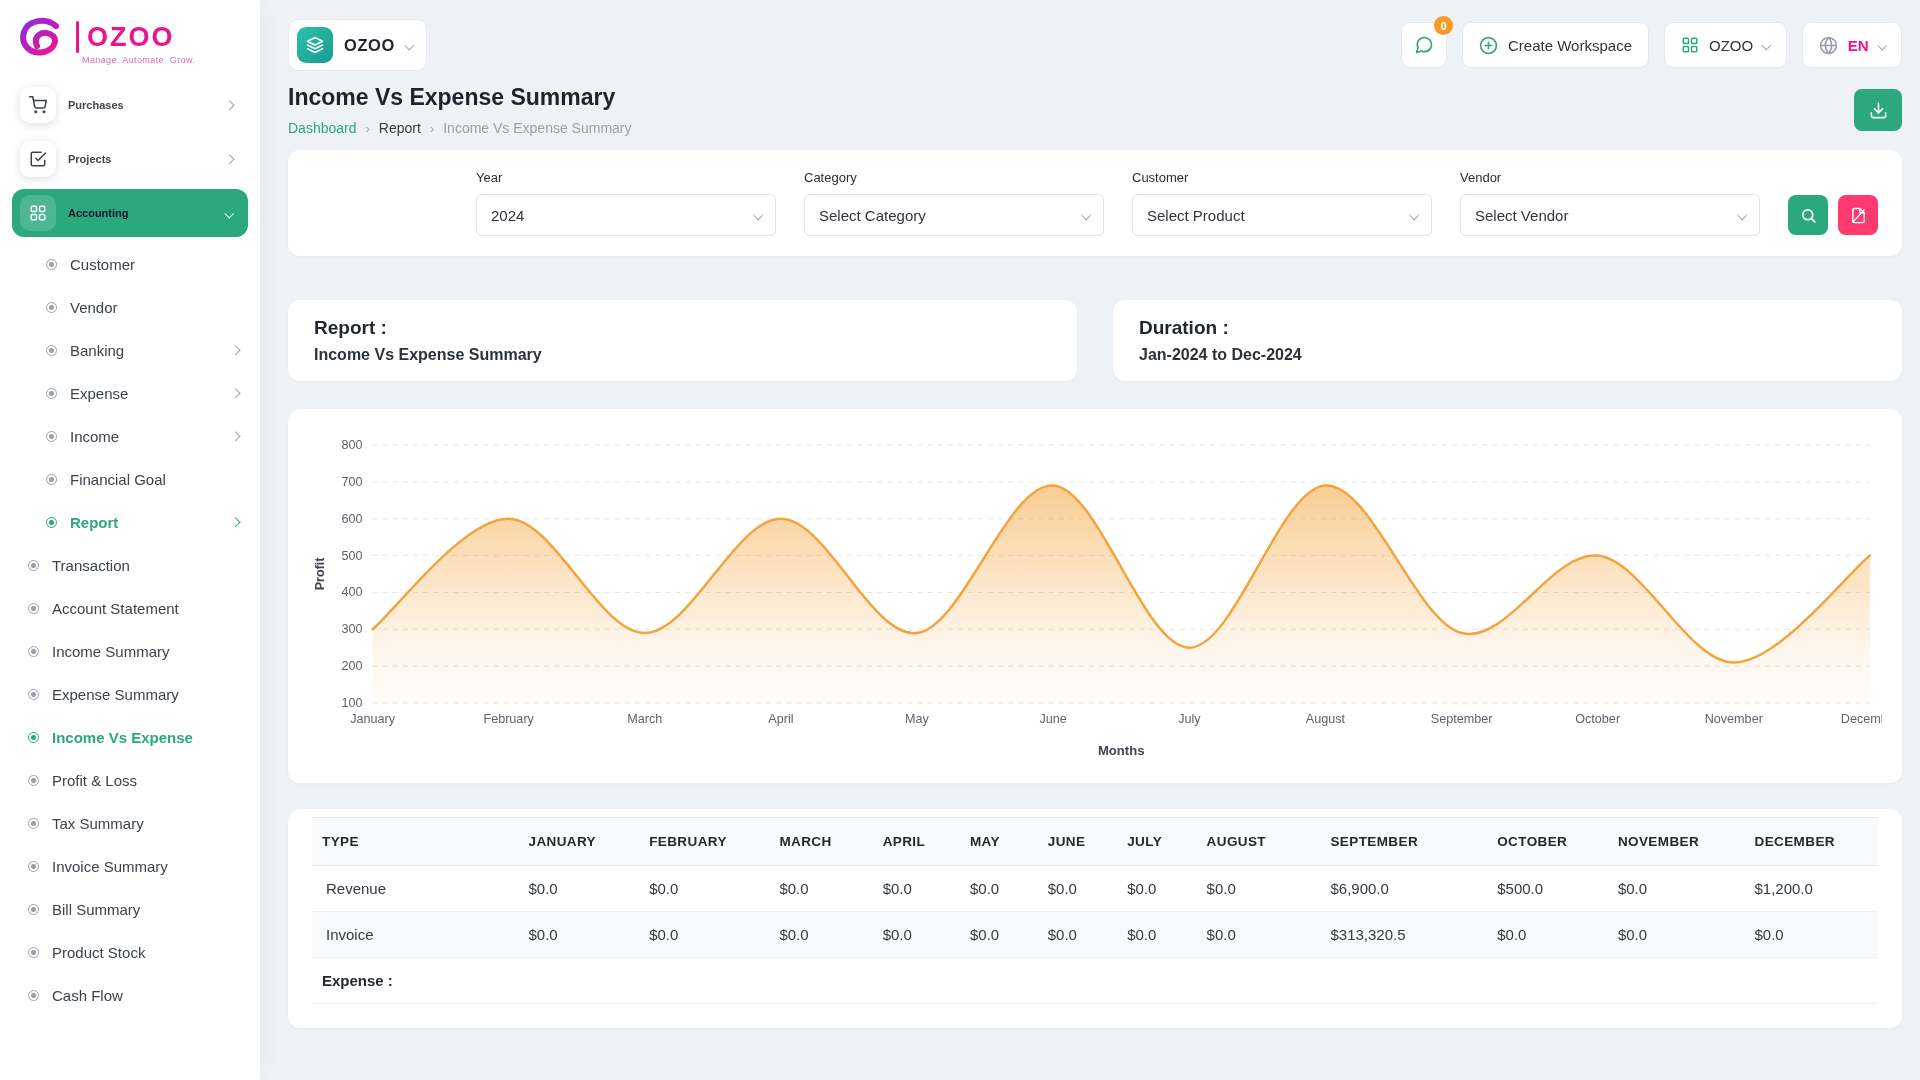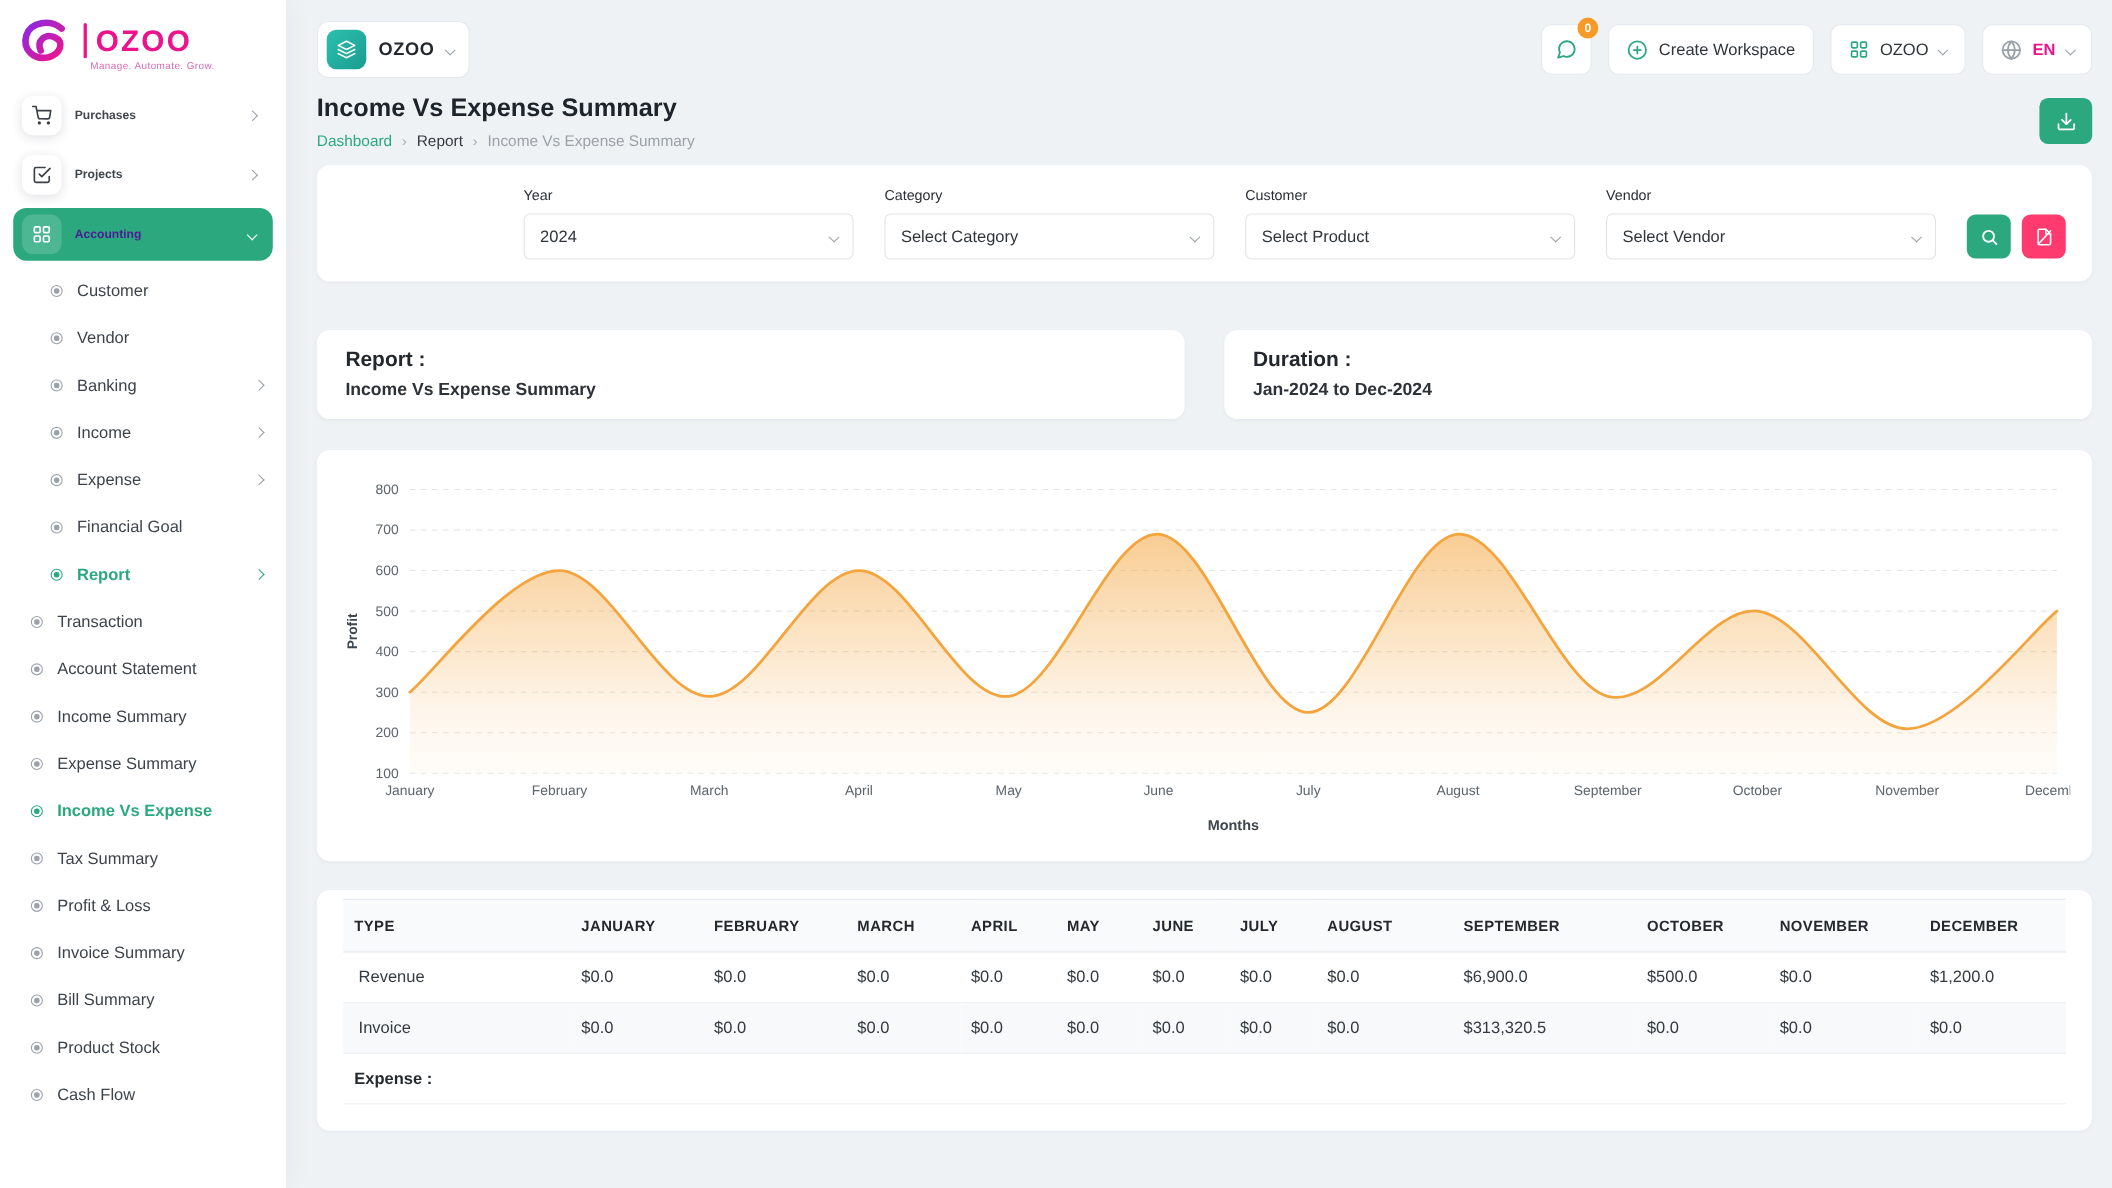--- a/index.html
+++ b/index.html
@@ -21,21 +21,21 @@
   
   aside{width:260px;height:100%;background:#fff;flex:0 0 260px;overflow:hidden;box-shadow:0 0 24px rgba(25,35,60,.06);}
   .logo{padding:16px 16px 6px;}
   .logo-row{display:flex;align-items:center;gap:8px;}
   .logo-bar{width:3px;height:32px;background:var(--pink);border-radius:2px;}
   .logo-name{font-size:27px;font-weight:800;color:var(--pink);letter-spacing:2px;}
   .tagline{margin:-3px 0 0 66px;font-size:9px;color:#d96ab4;letter-spacing:.4px;}
   nav{margin-top:10px;}
   .mitem{display:flex;align-items:center;gap:12px;margin:6px 12px;padding:6px 12px 6px 8px;border-radius:12px;cursor:pointer;font-size:11px;font-weight:600;color:#40464d;}
   .chip{width:36px;height:36px;border-radius:10px;background:#fff;box-shadow:0 2px 10px rgba(25,35,60,.14);display:flex;align-items:center;justify-content:center;color:#3a4046;flex:none;}
-  .mitem.active{background:var(--green);color:#4c1d95;}
+  .mitem.active{background:var(--green);color:#0f172a;}
   .mitem.active .chip{background:rgba(255,255,255,.16);box-shadow:none;color:#fff;}
   .chev{display:inline-block;width:8px;height:8px;border-right:2px solid #9aa2ab;border-bottom:2px solid #9aa2ab;transform:rotate(-45deg);flex:none;}
   .chev.down{transform:rotate(45deg);}
   .chev.sm{width:6.5px;height:6.5px;border-width:1.8px;}
   .mitem .chev{margin-left:auto;margin-right:4px;}
   .mitem.active .chev{border-color:#fff;}
   .sub{list-style:none;}
   .sub li{display:flex;align-items:center;gap:13px;padding:13px 22px 13px 46px;font-size:15px;color:#3c434b;cursor:pointer;}
   .sub.sub2 li{padding-left:28px;}
   .sub li .chev{margin-left:auto;}
@@ -156,30 +156,30 @@
           <span class="bullet"></span>
           <span>Vendor</span>
         </li>
         <li>
           <span class="bullet"></span>
           <span>Banking</span>
           <span class="chev sm"></span>
         </li>
         <li>
           <span class="bullet"></span>
+          <span>Expense</span>
+          <span class="chev sm"></span>
+        </li>
+        <li>
+          <span class="bullet"></span>
           <span>Income</span>
           <span class="chev sm"></span>
         </li>
         <li>
           <span class="bullet"></span>
-          <span>Expense</span>
-          <span class="chev sm"></span>
-        </li>
-        <li>
-          <span class="bullet"></span>
           <span>Financial Goal</span>
         </li>
         <li class="active">
           <span class="bullet"></span>
           <span>Report</span>
           <span class="chev sm"></span>
         </li>
       </ul>
     <ul class="sub sub2" id="report-list">
         <li>
@@ -197,25 +197,25 @@
         <li>
           <span class="bullet"></span>
           <span>Expense Summary</span>
         </li>
         <li class="active">
           <span class="bullet"></span>
           <span>Income Vs Expense</span>
         </li>
         <li>
           <span class="bullet"></span>
+          <span>Profit &amp; Loss</span>
+        </li>
+        <li>
+          <span class="bullet"></span>
           <span>Tax Summary</span>
-        </li>
-        <li>
-          <span class="bullet"></span>
-          <span>Profit &amp; Loss</span>
         </li>
         <li>
           <span class="bullet"></span>
           <span>Invoice Summary</span>
         </li>
         <li>
           <span class="bullet"></span>
           <span>Bill Summary</span>
         </li>
         <li>

